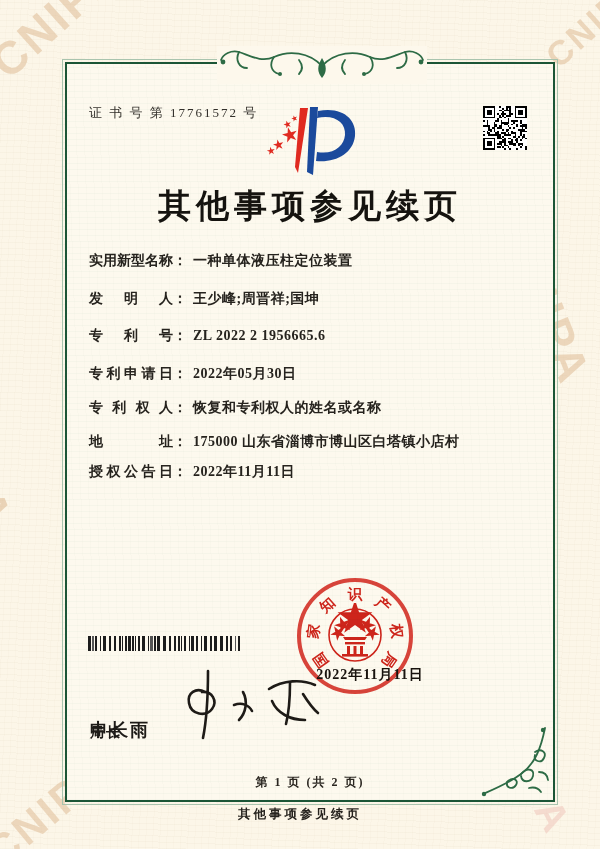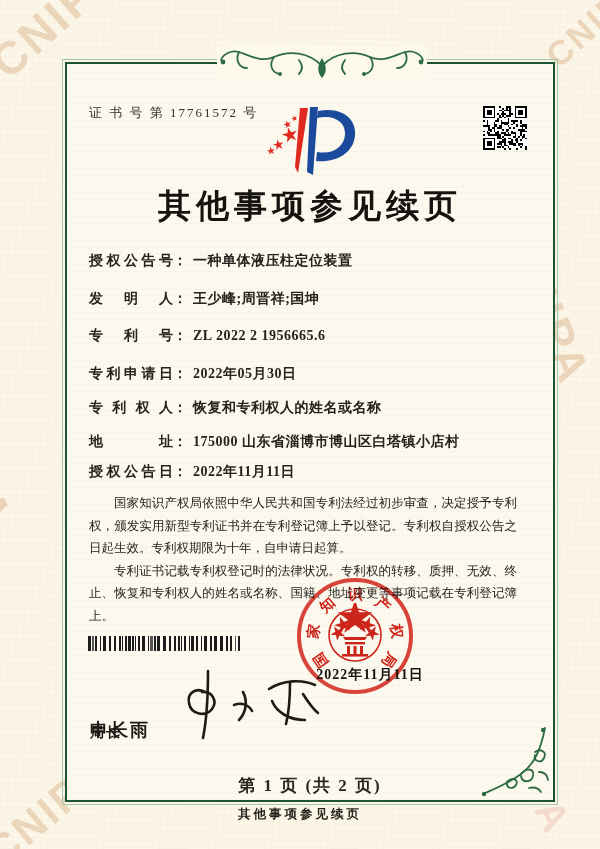--- a/index.html
+++ b/index.html
@@ -61,21 +61,21 @@
   }
   .seal-char{
     position:absolute;left:50%;top:50%;width:18px;height:18px;margin:-9px 0 0 -9px;
     text-align:center;font-size:14.5px;font-weight:700;color:#d0261d;line-height:18px;
   }
   .seal-emblem{position:absolute;left:50%;top:50%;width:64px;height:64px;margin:-33px 0 0 -32px;}
   .seal-date{
     position:absolute;left:300px;top:666px;width:140px;text-align:center;z-index:4;
     font-size:14px;font-weight:700;letter-spacing:1px;color:#18130e;
   }
-  .pageinfo{position:absolute;left:0;width:100%;top:710px;text-align:center;font-size:17px;letter-spacing:2px;color:#2a2620;font-weight:600;}
+  .pageinfo{position:absolute;left:0;width:100%;top:710px;text-align:center;font-size:12px;letter-spacing:2px;color:#2a2620;font-weight:600;}
   .continuation{position:absolute;left:0;width:100%;top:806px;text-align:center;font-size:12.5px;letter-spacing:3px;color:#26231e;font-weight:600;z-index:2;}
 </style>
 </head>
 <body>
 
 <div class="page">
 
   <div class="wm wm1">CNIPA</div>
   <div class="wm wm2">CNIPA</div>
   <div class="wm wm3">CNIPA</div>
@@ -341,21 +341,21 @@
         <rect x="20" y="2" width="3" height="3" fill="#000"></rect>
         <rect x="0" y="18" width="7" height="7" fill="#000"></rect>
         <rect x="1" y="19" width="5" height="5" fill="#fff"></rect>
         <rect x="2" y="20" width="3" height="3" fill="#000"></rect>
       </svg>
 
     <div class="title">其他事项参见续页</div>
 
     <div class="fields">
       <div class="frow r0">
-        <span class="flabel">授权公告号</span><span class="fcolon">：</span><span class="fvalue">一种单体液压柱定位装置</span>
+        <span class="flabel">实用新型名称</span><span class="fcolon">：</span><span class="fvalue">一种单体液压柱定位装置</span>
       </div>
       <div class="frow r1">
         <span class="flabel">发明人</span><span class="fcolon">：</span><span class="fvalue">王少峰;周晋祥;国坤</span>
       </div>
       <div class="frow r2">
         <span class="flabel">专利号</span><span class="fcolon">：</span><span class="fvalue">ZL 2022 2 1956665.6</span>
       </div>
       <div class="frow r3">
         <span class="flabel">专利申请日</span><span class="fcolon">：</span><span class="fvalue">2022年05月30日</span>
       </div>
@@ -363,24 +363,20 @@
         <span class="flabel">专利权人</span><span class="fcolon">：</span><span class="fvalue">恢复和专利权人的姓名或名称</span>
       </div>
       <div class="frow r5">
         <span class="flabel">地址</span><span class="fcolon">：</span><span class="fvalue">175000 山东省淄博市博山区白塔镇小店村</span>
       </div>
       <div class="frow grant">
         <span><span class="flabel">授权公告日</span><span class="fcolon">：</span><span class="fvalue">2022年11月11日</span></span>
       </div>
     </div>
 
-    <div class="paras">
-      <p>国家知识产权局依照中华人民共和国专利法经过初步审查，决定授予专利权，颁发实用新型专利证书并在专利登记簿上予以登记。专利权自授权公告之日起生效。专利权期限为十年，自申请日起算。</p>
-      <p>专利证书记载专利权登记时的法律状况。专利权的转移、质押、无效、终止、恢复和专利权人的姓名或名称、国籍、地址变更等事项记载在专利登记簿上。</p>
-    </div>
 
     <svg class="barcode" id="barcode" viewBox="0 0 152 17" preserveAspectRatio="none" shape-rendering="crispEdges">
       <rect x="0" y="0" width="152" height="17" fill="#fdf9ee"></rect>
     <rect x="0" y="1" width="3" height="15" fill="#1c1c1c"></rect>
         <rect x="4" y="1" width="2" height="15" fill="#555"></rect>
         <rect x="7" y="1" width="2" height="15" fill="#1c1c1c"></rect>
         <rect x="12" y="1" width="1" height="15" fill="#1c1c1c"></rect>
         <rect x="15" y="1" width="3" height="15" fill="#1c1c1c"></rect>
         <rect x="21" y="1" width="2" height="15" fill="#1c1c1c"></rect>
         <rect x="26" y="1" width="2" height="15" fill="#1c1c1c"></rect>

